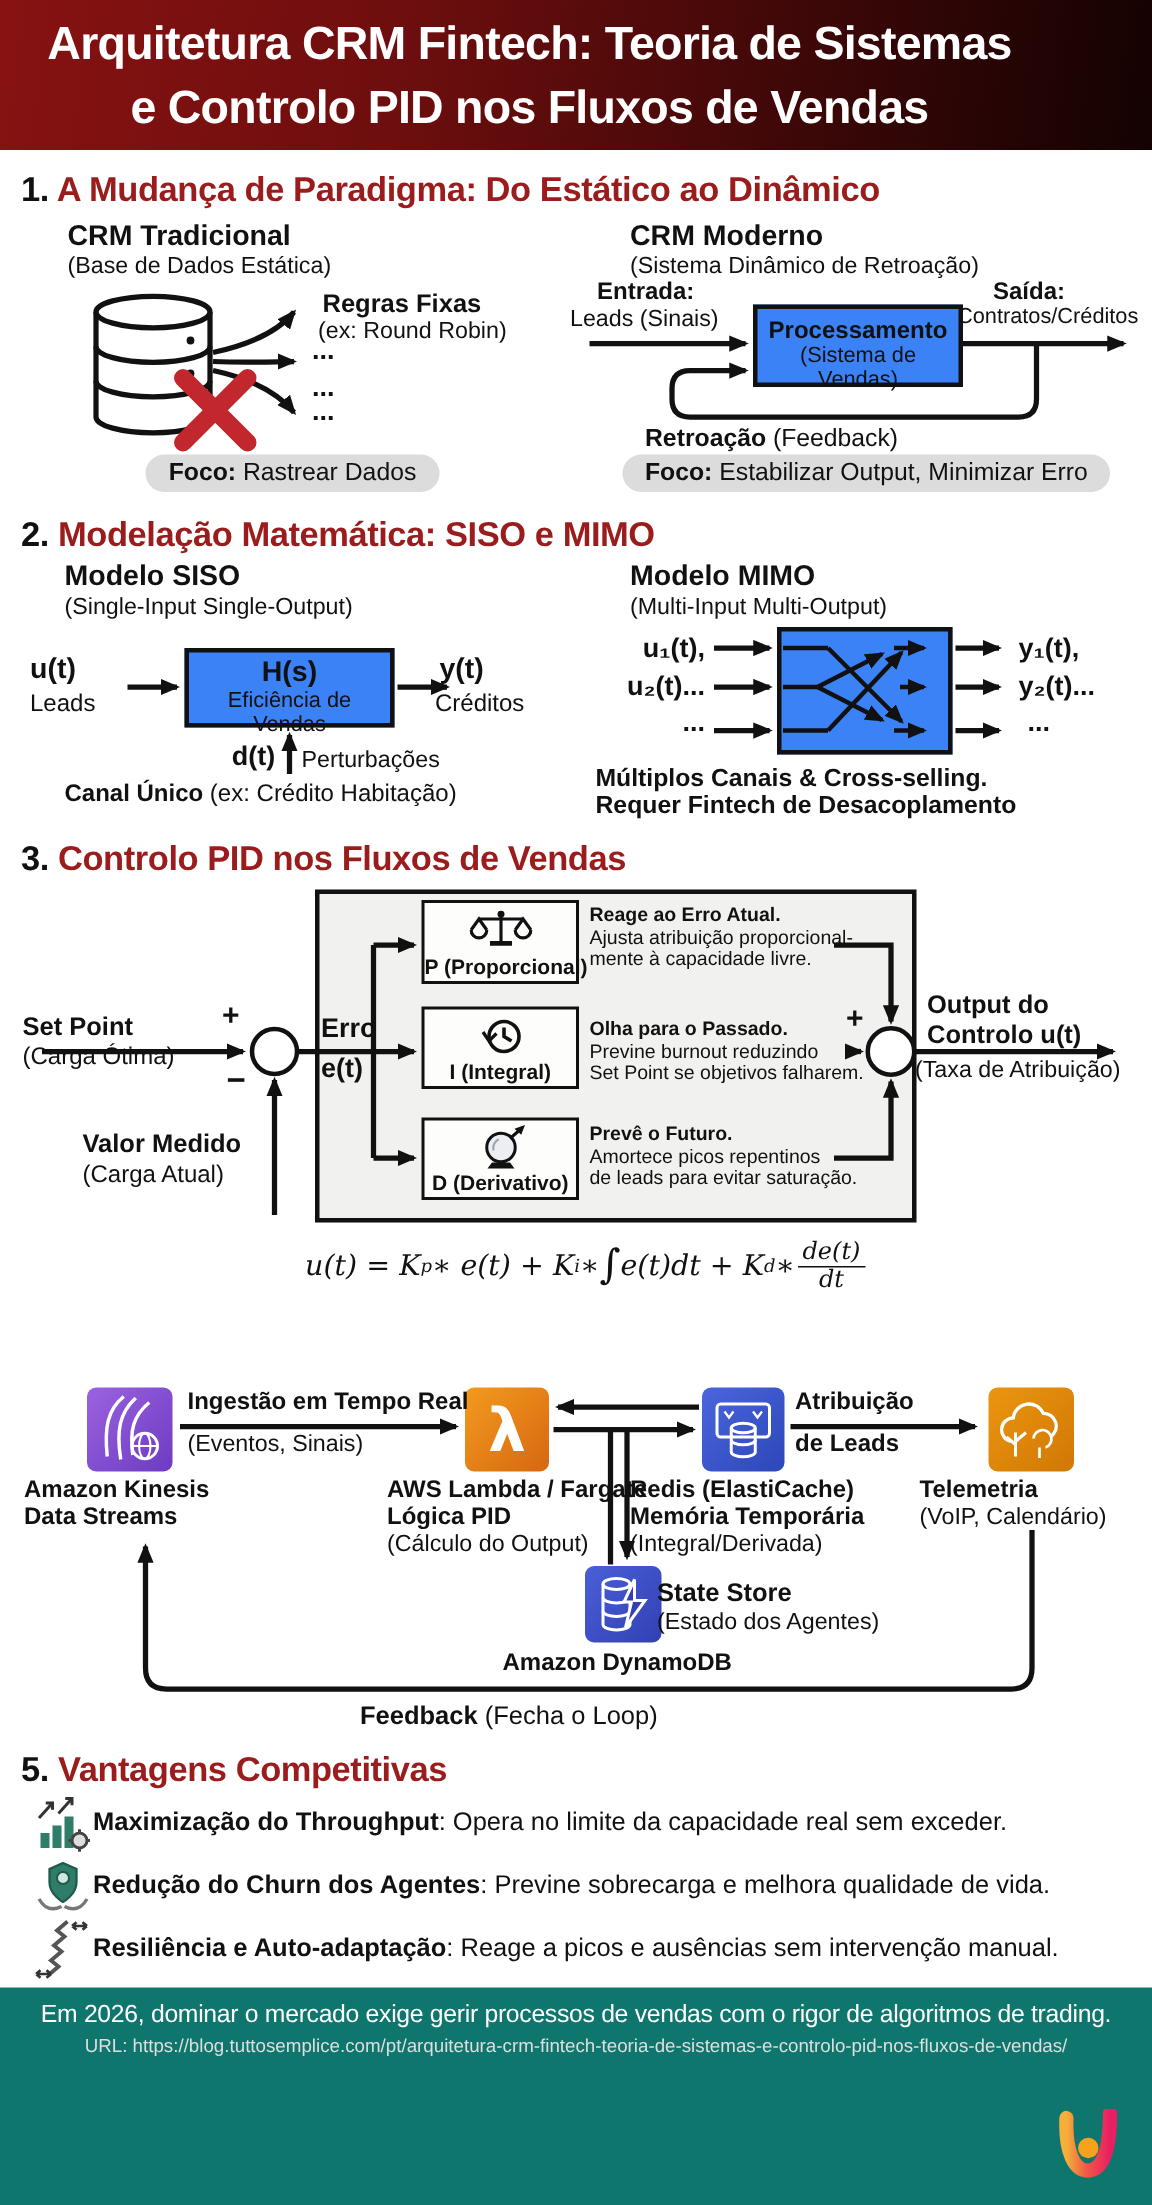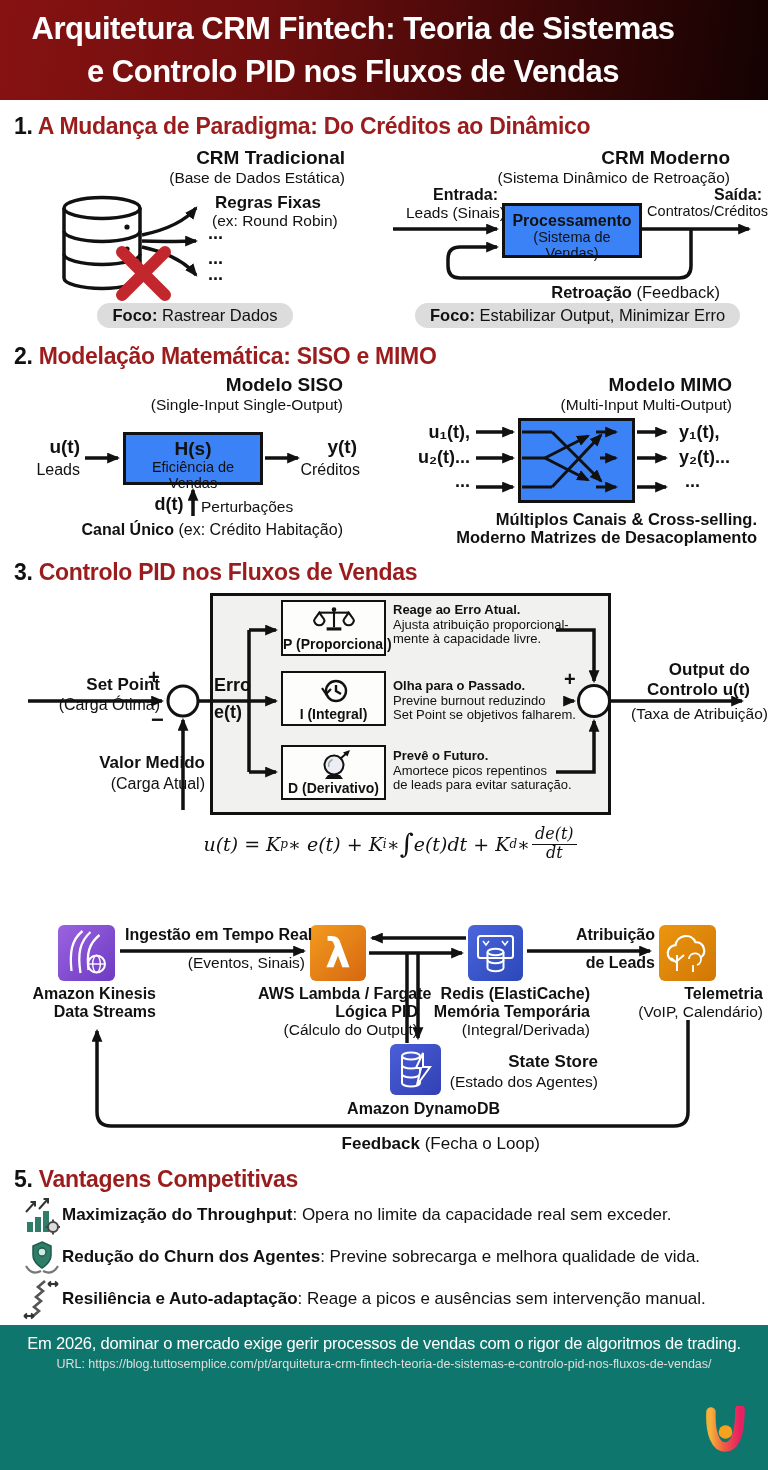--- a/index.html
+++ b/index.html
@@ -1,21 +1,21 @@
 <!DOCTYPE html>
 <html><head>
 <meta charset="utf-8">
 <style>
   html,body{margin:0;padding:0;background:#fff;}
   .canvas{position:relative;width:768px;height:1470px;background:#fff;overflow:hidden;
     font-family:"Liberation Sans",sans-serif;color:#111;}
   .ab{position:absolute;}
   .t{line-height:1.1;}
   .b{font-weight:700;}
-  .ctr{text-align:right;}
+  .ctr{text-align:left;}
   .red{color:#9b1c1c;}
   .lyr{position:absolute;left:0;pointer-events:none;}
   .header{left:0;top:0;width:768px;height:100px;
     background:linear-gradient(97deg,#871212 0%,#6e0e0e 35%,#3a0707 72%,#140202 100%);}
   .header .l1,.header .l2{width:706px;text-align:center;color:#fff;font-weight:700;
     font-size:31px;letter-spacing:-0.5px;position:absolute;}
   .sec-title{font-size:23px;font-weight:700;letter-spacing:-0.3px;white-space:nowrap;}
   .colT{font-size:19px;font-weight:700;}
   .colS{font-size:15.5px;}
   .pillwrap{text-align:center;}
@@ -52,21 +52,21 @@
     </defs>
   </svg>
 
   <div class="ab header">
     <div class="l1" style="top:11px">Arquitetura CRM Fintech: Teoria de Sistemas</div>
     <div class="l2" style="top:54px">e Controlo PID nos Fluxos de Vendas</div>
   </div>
 
   <div class="ab sec-title t" style="left:14px;top:114px">
     <span>1.</span>
-    <span class="red">A Mudança de Paradigma: Do Créditos ao Dinâmico</span>
+    <span class="red">A Mudança de Paradigma: Do Estático ao Dinâmico</span>
   </div>
 
   <div class="ab colT ctr t" style="left:45px;top:148px;width:300px">CRM Tradicional</div>
   <div class="ab colS ctr t" style="left:45px;top:169px;width:300px">(Base de Dados Estática)</div>
 
   <div class="ab b t nw" style="left:215px;top:194px;font-size:17px">Regras Fixas</div>
   <div class="ab t nw" style="left:212px;top:212px;font-size:15.5px">(ex: Round Robin)</div>
   <div class="ab b t" style="left:208px;top:224px;font-size:18px">...</div>
   <div class="ab b t" style="left:208px;top:249px;font-size:18px">...</div>
   <div class="ab b t" style="left:208px;top:265px;font-size:18px">...</div>
@@ -149,21 +149,21 @@
   <div class="ab colS ctr t" style="left:420px;top:396px;width:312px">(Multi-Input Multi-Output)</div>
   <div class="ab bx" style="left:518px;top:418px;width:117px;height:85px"></div>
 
   <div class="ab b t" style="left:408px;top:423px;width:62px;text-align:right;font-size:18px">u₁(t),</div>
   <div class="ab b t" style="left:398px;top:448px;width:72px;text-align:right;font-size:18px">u₂(t)...</div>
   <div class="ab b t" style="left:430px;top:472px;width:40px;text-align:right;font-size:18px">...</div>
   <div class="ab b t nw" style="left:679px;top:423px;font-size:18px">y₁(t),</div>
   <div class="ab b t nw" style="left:679px;top:448px;font-size:18px">y₂(t)...</div>
   <div class="ab b t nw" style="left:685px;top:472px;font-size:18px">...</div>
   <div class="ab b ctr t nw" style="left:397px;top:510px;width:360px;font-size:16.5px">Múltiplos Canais &amp; Cross-selling.</div>
-  <div class="ab b ctr t nw" style="left:397px;top:528px;width:360px;font-size:16.5px">Moderno Matrizes de Desacoplamento</div>
+  <div class="ab b ctr t nw" style="left:397px;top:528px;width:360px;font-size:16.5px">Requer Fintech de Desacoplamento</div>
 
   <svg class="lyr" style="left:0;top:340px" width="768" height="210">
     <g stroke="#111" stroke-width="3.5" fill="none">
       <path d="M85 118 H118" marker-end="url(#ah)"></path>
       <path d="M265 118 H298" marker-end="url(#ah)"></path>
       <path d="M193 176 V150" marker-end="url(#ah)"></path>
       <path d="M476 92 H513" marker-end="url(#ah)"></path>
       <path d="M476 118 H513" marker-end="url(#ah)"></path>
       <path d="M476 147 H513" marker-end="url(#ah)"></path>
       <path d="M637 92 H666" marker-end="url(#ah)"></path>

